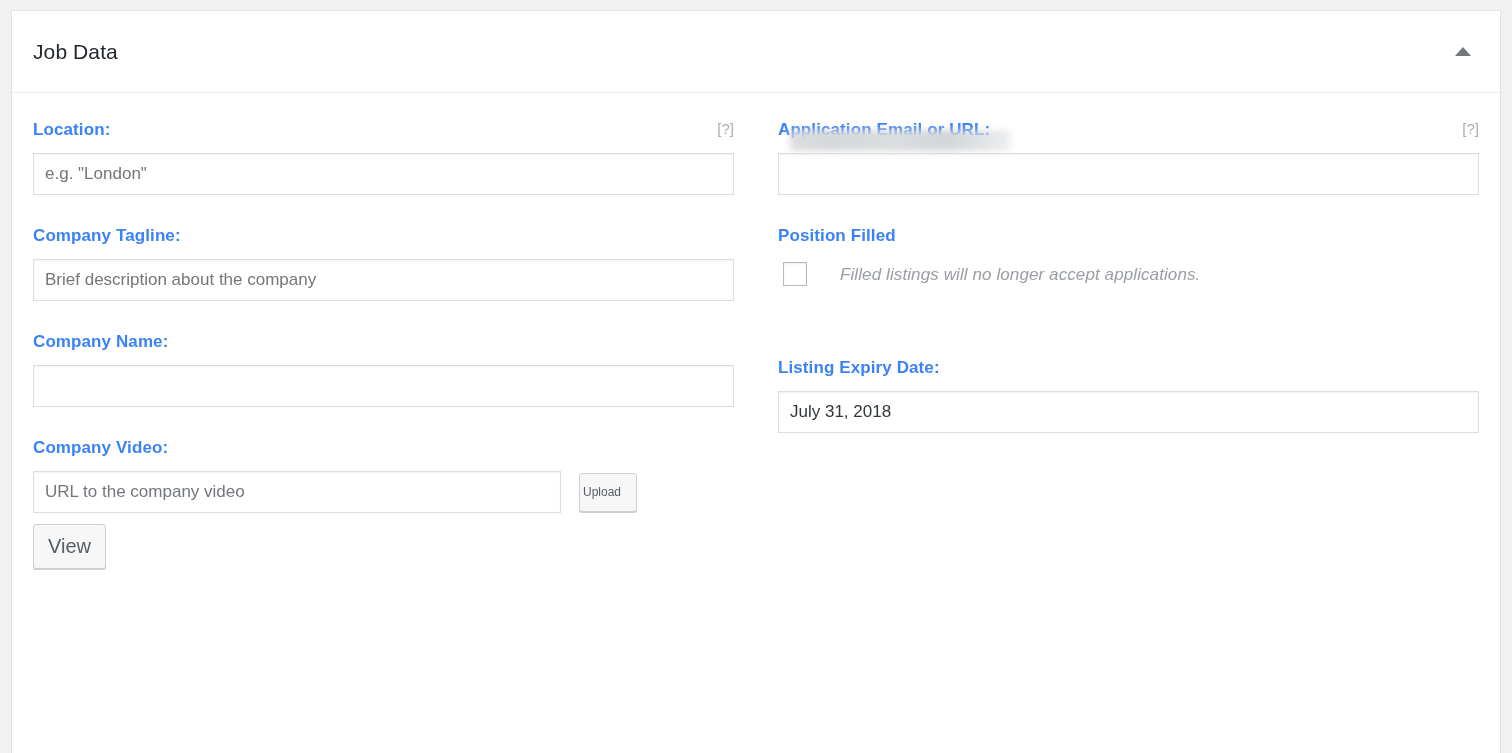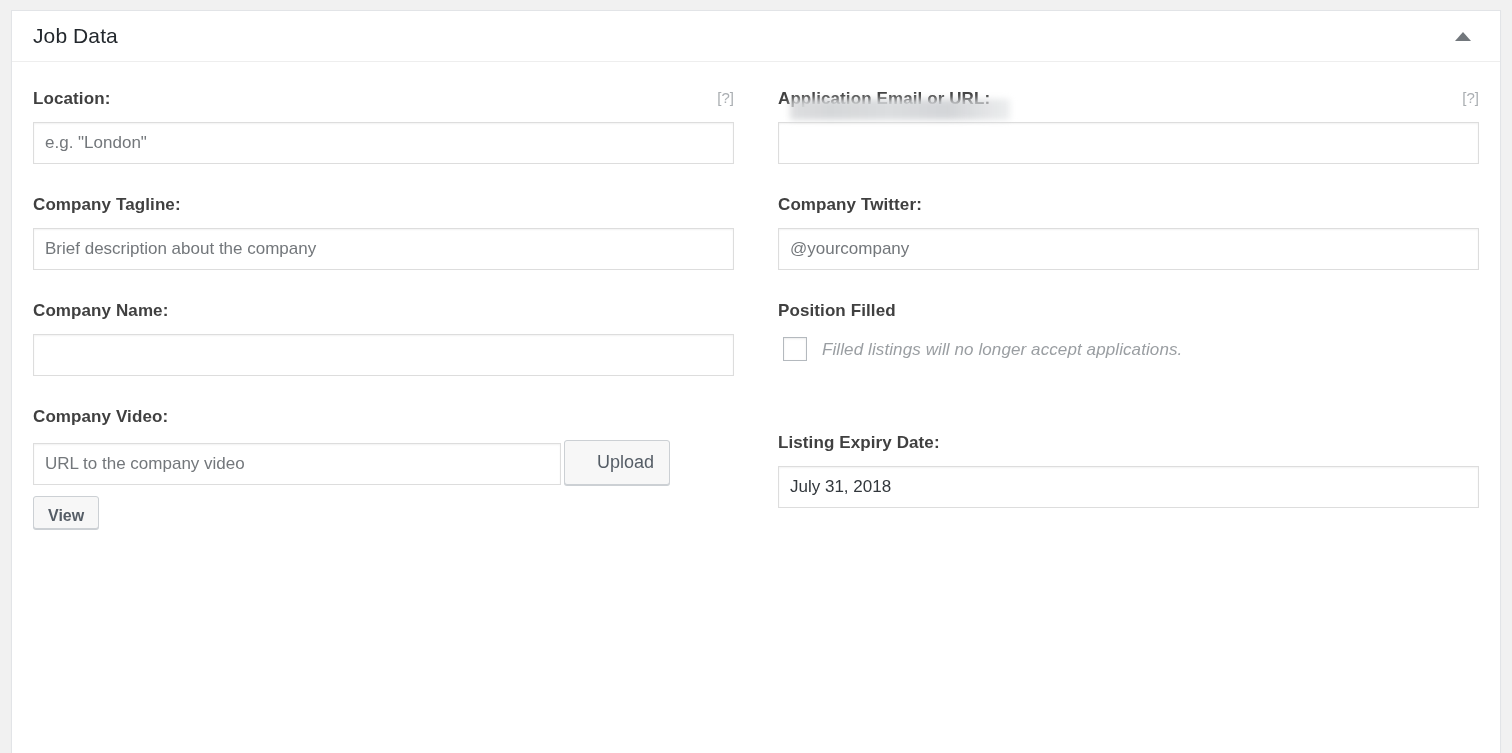--- a/index.html
+++ b/index.html
@@ -25,21 +25,21 @@
     width: 1490px;
     min-height: 760px;
     background: #ffffff;
     border: 1px solid #e2e4e7;
     border-radius: 0;
     box-shadow: 0 1px 1px rgba(0,0,0,.04);
   }
 
   .postbox-header {
     position: relative;
-    height: 51px;
+    height: 82px;
     border-bottom: 1px solid #eeeeee;
     display: flex;
     align-items: center;
     padding: 0 21px;
   }
 
   .postbox-title {
     font-size: 21px;
     font-weight: 400;
     color: #23282d;
@@ -90,21 +90,21 @@
 
   .field {
     position: relative;
     margin-bottom: 30px;
   }
 
   .field-label {
     display: block;
     font-size: 17px;
     font-weight: 700;
-    color: #404040;
+    color: #3b82f6;
     line-height: 1.3;
     margin: 0 0 12px 0;
     letter-spacing: .1px;
   }
 
   .help-tip {
     position: absolute;
     right: 0;
     top: 1px;
     font-size: 15px;
@@ -151,55 +151,54 @@
       rgba(209,211,214,.95) 72%,
       rgba(224,226,228,.6) 100%);
     filter: blur(3px);
     border-radius: 2px;
     pointer-events: none;
   }
 
   
   .input-row {
     display: flex;
-    align-items: flex-end;
-    gap: 3px;
+    align-items: center;
+    gap: 18px;
   }
   .input-row .text-input { width: 528px; flex: 0 0 528px; }
 
   .button {
     display: inline-block;
     font-family: "Liberation Sans", sans-serif;
-    font-size: 18px;
+    font-size: 12px;
     line-height: 1;
     color: #555d66;
     background: #f7f7f7;
     border: 1px solid #ccd0d4;
     border-radius: 3px;
     box-shadow: 0 1px 0 #ccd0d4;
-    padding: 12px 15px 13px 32px;
+    padding: 12px 15px 13px 3px;
     cursor: pointer;
     white-space: nowrap;
     text-decoration: none;
     vertical-align: top;
   }
   .button-small {
-    font-size: 16px;
-    padding: 11px 14px 4px 14px;
-    font-weight: bold;
+    font-size: 20px;
+    padding: 11px 14px 12px 14px;
   }
   .button-row-second {
     margin-top: 11px;
   }
 
   
   .checkbox-line {
     display: flex;
     align-items: flex-start;
-    gap: 0;
+    gap: 18px;
   }
   .cb {
     appearance: none;
     -webkit-appearance: none;
     flex: 0 0 auto;
     width: 24px;
     height: 24px;
     margin: 3px 15px 0 5px;
     background: #fff;
     border: 1px solid #b4b9be;
@@ -283,24 +282,20 @@
       <div class="col">
 
         <div class="field">
           <label class="field-label">Application Email or URL:</label>
           <span class="help-tip">[?]</span>
           <input class="text-input has-redacted" type="text" placeholder="" style="">
           <span class="redacted"></span>
         </div>
 
 
-        <div class="field">
-          <label class="field-label">Company Twitter:</label>
-          <input class="text-input" type="text" placeholder="@yourcompany" style="">
-        </div>
 
         <div class="field">
           <label class="field-label">Position Filled</label>
           <div class="checkbox-line">
             <input class="cb" type="checkbox" style="">
             <label class="cb-desc narrow">Filled listings will no longer accept applications.</label>
           </div>
           <div class="spacer-lg"></div>
         </div>
 

